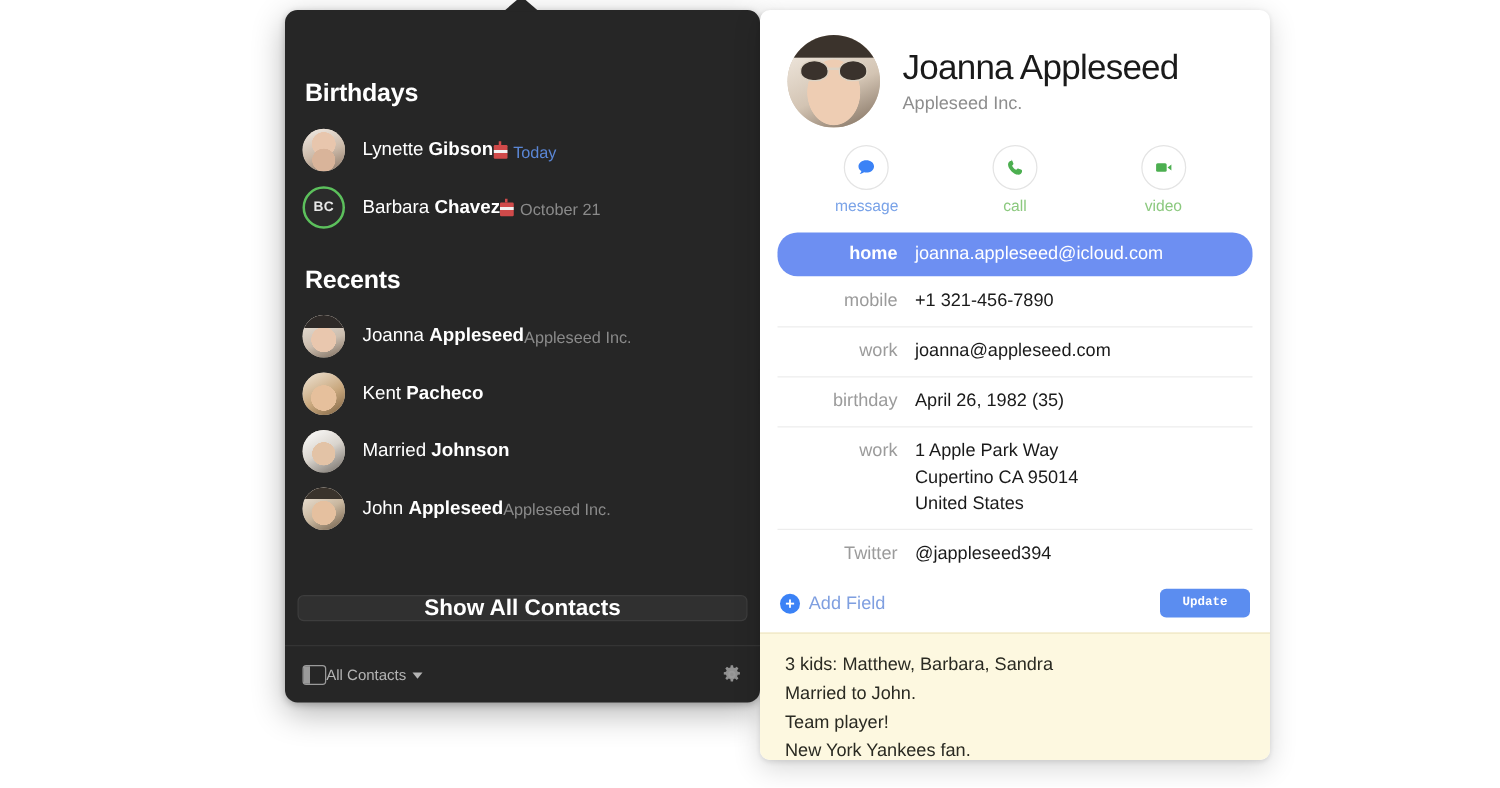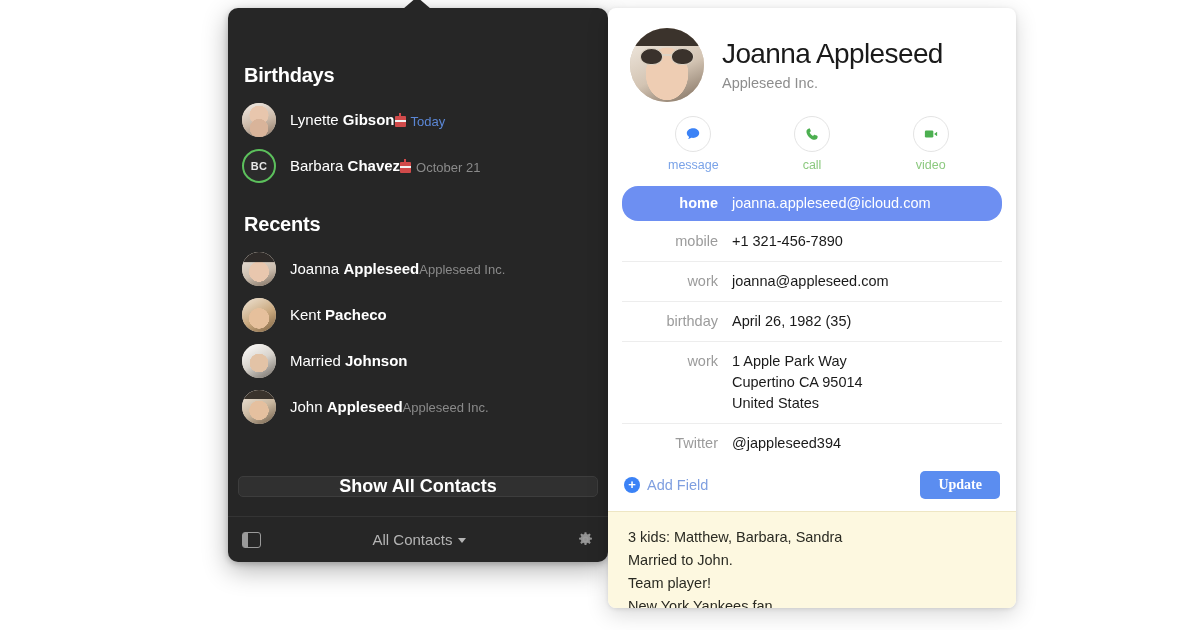--- a/index.html
+++ b/index.html
@@ -193,22 +193,22 @@
     content:"";
     position:absolute; left:0; top:0; bottom:0;
     width: 5px;
     background: #9a9a9a;
     border-radius: 1px 0 0 1px;
   }
   #all-contacts-dropdown {
     flex: 1 1 auto;
     text-align: center;
     color: #b4b4b4;
-    font-size: 15px;
-    display: flex; align-items: center; justify-content: center;
+    font-size: 12px;
+    display: flex; align-items: center; 
     gap: 5px;
   }
   .chev-down {
     width: 0; height: 0;
     border-left: 4px solid transparent;
     border-right: 4px solid transparent;
     border-top: 5px solid #b4b4b4;
     display: inline-block;
     margin-top: 2px;
   }
@@ -359,27 +359,27 @@
     line-height: 15px;
     text-align: center;
     margin-right: 7px;
     font-weight: bold;
     flex: 0 0 16px;
   }
   #update-button {
     margin-left: auto;
     background: #5b8df0;
     color: #ffffff;
-    font-size: 14px;
+    font-size: 10px;
     font-weight: bold;
     padding: 6px 18px;
     border-radius: 5px;
     border: none;
     cursor: default;
-    font-family: Liberation Serif, serif;
+    font-family: Liberation Mono, monospace;
   }
 
   #notes {
     background: #fdf8e0;
     border-top: 1px solid #eee6c4;
     padding: 14px 20px 16px 20px;
     font-size: 14.5px;
     color: #2a2a22;
     line-height: 1.58;
   }

